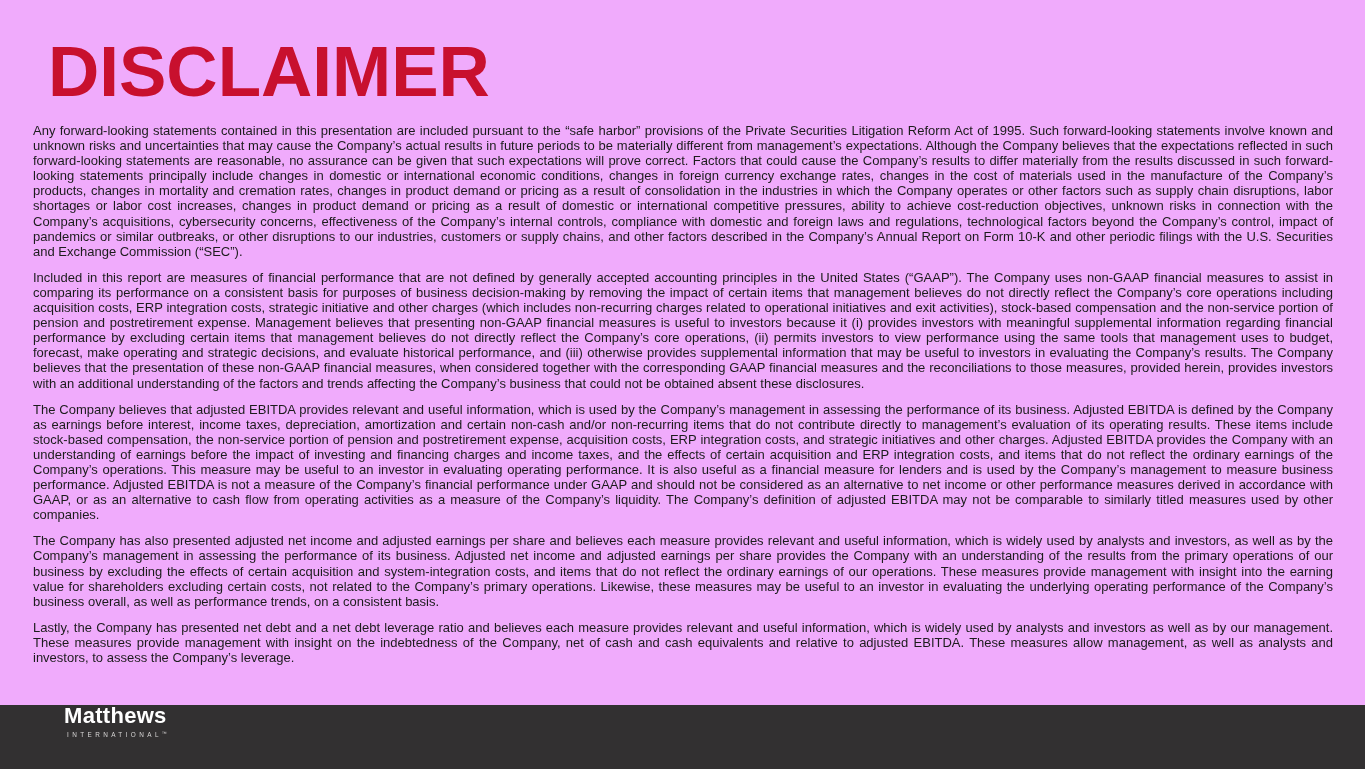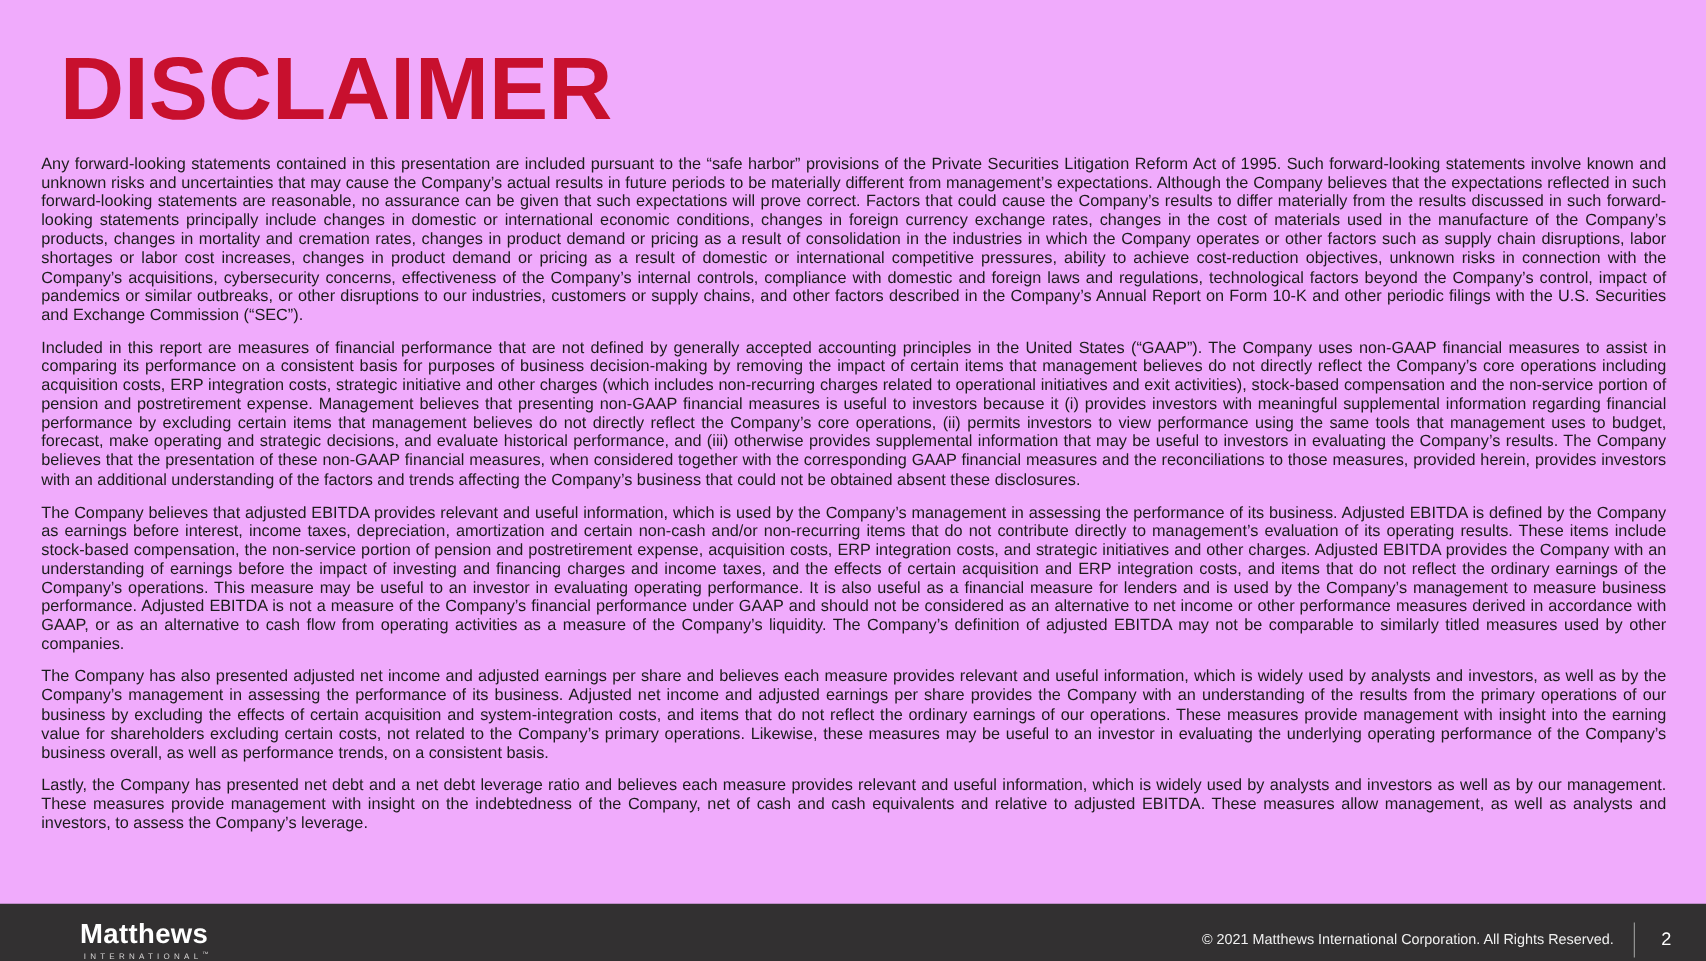--- a/index.html
+++ b/index.html
@@ -31,26 +31,26 @@
     line-height: 15.1px;
     text-align: justify;
     color: var(--body-text, #1C1C1C);
     margin-bottom: 11px;
   }
   .footer {
     position: absolute;
     left: 0;
     bottom: 0;
     width: 100%;
-    height: 46px;
+    height: 64px;
     background: var(--footer-bg, #323031);
     display: flex;
-    align-items: center;
+    align-items: flex-start;
     justify-content: space-between;
-    padding: 12px 28px 0 64px;
+    padding: 0 28px 0 64px;
   }
   .logo { display: flex; flex-direction: column; }
   .logo-word {
     color: #ffffff;
     font-size: 22px;
     font-weight: bold;
     letter-spacing: 0.3px;
     line-height: 1;
   }
   .logo-sub {
@@ -85,20 +85,15 @@
     <p class="para">The Company believes that adjusted EBITDA provides relevant and useful information, which is used by the Company’s management in assessing the performance of its business.  Adjusted EBITDA is defined by the Company as earnings before interest, income taxes, depreciation, amortization and certain non-cash and/or non-recurring items that do not contribute directly to management’s evaluation of its operating results.  These items include stock-based compensation, the non-service portion of pension and postretirement expense, acquisition costs, ERP integration costs, and strategic initiatives and other charges.  Adjusted EBITDA provides the Company with an understanding of earnings before the impact of investing and financing charges and income taxes, and the effects of certain acquisition and ERP integration costs, and items that do not reflect the ordinary earnings of the Company’s operations.  This measure may be useful to an investor in evaluating operating performance.  It is also useful as a financial measure for lenders and is used by the Company’s management to measure business performance.  Adjusted EBITDA is not a measure of the Company’s financial performance under GAAP and should not be considered as an alternative to net income or other performance measures derived in accordance with GAAP, or as an alternative to cash flow from operating activities as a measure of the Company’s liquidity.  The Company’s definition of adjusted EBITDA may not be comparable to similarly titled measures used by other companies.</p>
     <p class="para">The Company has also presented adjusted net income and adjusted earnings per share and believes each measure provides relevant and useful information, which is widely used by analysts and investors, as well as by the Company’s management in assessing the performance of its business. Adjusted net income and adjusted earnings per share provides the Company with an understanding of the results from the primary operations of our business by excluding the effects of certain acquisition and system-integration costs, and items that do not reflect the ordinary earnings of our operations. These measures provide management with insight into the earning value for shareholders excluding certain costs, not related to the Company’s primary operations. Likewise, these measures may be useful to an investor in evaluating the underlying operating performance of the Company’s business overall, as well as performance trends, on a consistent basis.</p>
     <p class="para">Lastly, the Company has presented net debt and a net debt leverage ratio and believes each measure provides relevant and useful information, which is widely used by analysts and investors as well as by our management. These measures provide management with insight on the indebtedness of the Company, net of cash and cash equivalents and relative to adjusted EBITDA. These measures allow management, as well as analysts and investors, to assess the Company’s leverage.</p>
   </div>
 
   <div class="footer">
     <div class="logo">
       <div class="logo-word">Matthews</div>
       <div class="logo-sub"><span>INTERNATIONAL</span><span class="tm">™</span></div>
     </div>
-    <div class="footer-right">
-      <span class="copyright">© 2021 Matthews International Corporation. All Rights Reserved.</span>
-      <span class="sep"></span>
-      <span class="page-num">2</span>
-    </div>
   </div>
 
 </div>
 
 </body></html>

